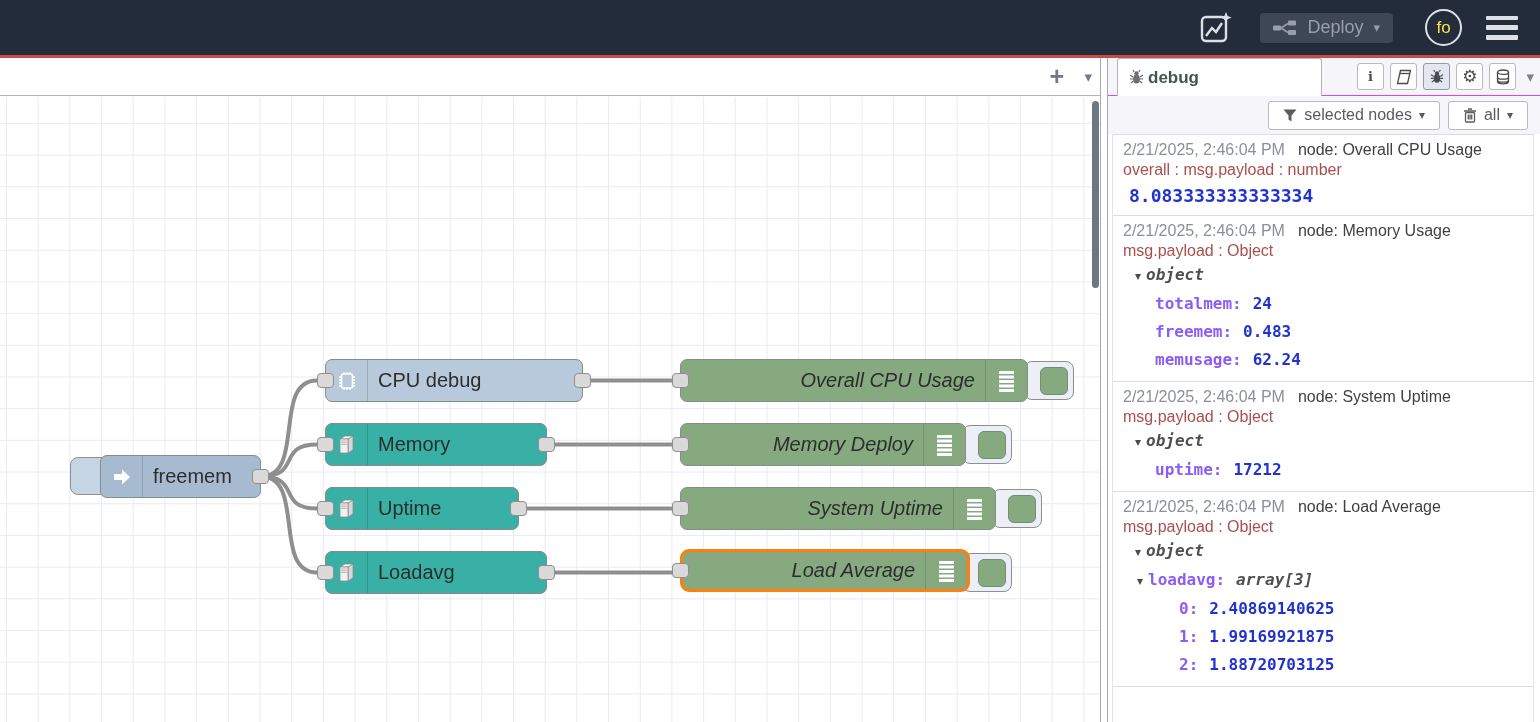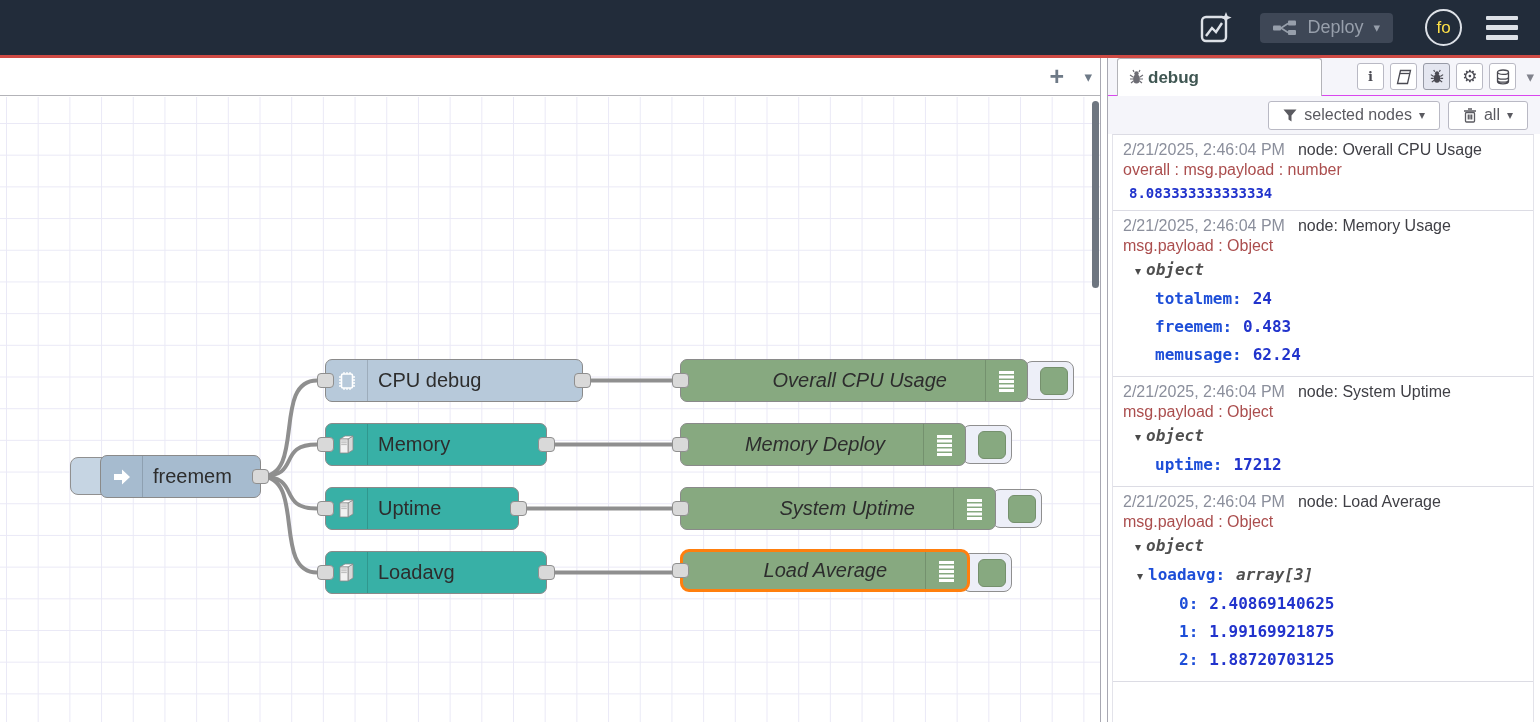--- a/index.html
+++ b/index.html
@@ -43,21 +43,21 @@
   .node { position:absolute; height:43px; border:1px solid #8a8a8a; border-radius:7px;
           display:flex; align-items:stretch; z-index:2; }
   .node .lbl { flex:1; display:flex; align-items:center; font-size:20px; color:#2d2d2d;
                padding:0 10px; white-space:nowrap; overflow:hidden; }
   .icon-cell { width:42px; display:flex; align-items:center; justify-content:center; }
   .icon-cell.left  { border-right:1px solid rgba(0,0,0,0.14); }
   .icon-cell.right { border-left:1px solid rgba(0,0,0,0.14); }
   .node-inject { background:#a6bbcf; }
   .node-cpu    { background:#b7c9da; }
   .node-os     { background:#38b0a6; }
-  .node-debug  { background:#87a980;gap:28px; }
+  .node-debug  { background:#87a980; }
   .node-debug .lbl { justify-content:flex-end; font-style:italic; }
   .node.selected { border:3px solid #ff7f0e; border-radius:9px; }
   .port { position:absolute; width:17px; height:15px; background:#d9d9d9;
           border:1px solid #8f8f8f; border-radius:4px; top:13px; z-index:3; }
   .port.in  { left:-9px; }  .port.out { right:-9px; }
   .node.selected .port { top:11px; }
   .node.selected .port.in { left:-11px; }
 
   .inject-btn { position:absolute; left:70px; top:360px; width:44px; height:38px;
                 background:#c6d5e3; border:1px solid #909090; border-radius:8px; z-index:1; }
@@ -95,27 +95,27 @@
   .sb-btn .bcaret { font-size:12px; color:#5a5a60; }
 
   .msgs { position:absolute; left:4px; right:6px; top:76px; bottom:0; background:#fff;
           border-left:1px solid #e3e3ea; border-right:1px solid #e3e3ea;
           border-top:1px solid #dcdce4; overflow:hidden; }
   .msg { border-bottom:1px solid #dcdce4; padding:4px 8px 7px 10px; }
   .msg-hdr { font-size:16px; color:#8b8f9c; line-height:21px; white-space:nowrap; }
   .msg-hdr .nodename { color:#3f3f45; margin-left:13px; }
   .msg-meta { font-size:16px; color:#ab4e4e; line-height:20px; }
   .mono { font-family:"DejaVu Sans Mono", monospace; }
-  .msg-value { font-size:14px; font-weight:bold; color:#2133cc; padding:5px 0 2px 6px; }
+  .msg-value { font-size:18px; font-weight:bold; color:#2133cc; padding:5px 0 2px 6px; }
   .tree-row { font-family:"DejaVu Sans Mono", monospace; font-size:16px; font-weight:bold;
               line-height:28px; color:#333; white-space:nowrap; }
   .caret { display:inline-block; font-family:"Liberation Sans", sans-serif; font-size:12px;
            color:#4a4a4a; margin-right:5px; font-weight:normal; }
   .ital { font-style:italic; color:#4f4f4f; }
-  .key  { color:#1d4ed8; margin-right:11px; }
+  .key  { color:#8b5cf6; margin-right:11px; }
   .val  { color:#2133cc; }
   .lvl1 { padding-left:12px; } .lvl1b { padding-left:14px; }
   .lvl2 { padding-left:32px; } .lvl3 { padding-left:56px; }
 </style>
 </head>
 <body>
 
 <div id="stage">
 
   <div id="header">

